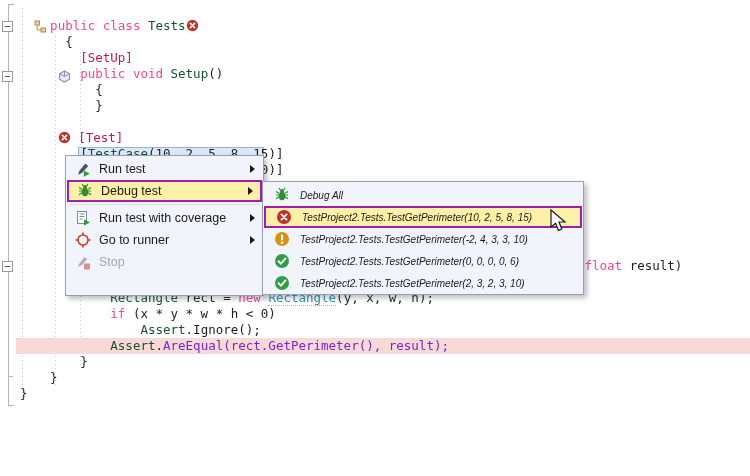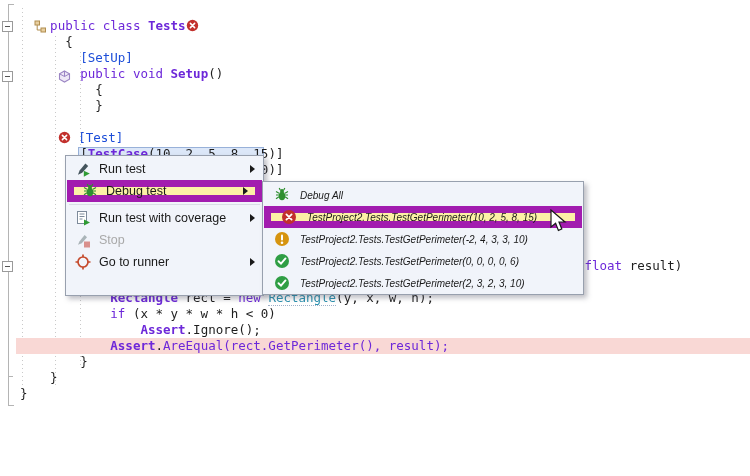--- a/index.html
+++ b/index.html
@@ -9,21 +9,21 @@
   .fold-rail{position:absolute;left:8px;top:4px;width:1px;height:402px;background:#b4b4b4;}
   .rail-tick{position:absolute;height:1px;width:6px;background:#b4b4b4;}
   .fold-box{position:absolute;left:2px;width:11px;height:11px;background:#fff;border:1px solid #9a9a9a;box-sizing:border-box;}
   .fold-box::before{content:"";position:absolute;left:2px;right:2px;top:4px;height:1px;background:#555;}
   .indent-guide{position:absolute;width:1px;background:repeating-linear-gradient(to bottom,#c9c9c9 0 1px,transparent 1px 4px);}
   
   .code-layer{position:absolute;left:20px;top:18px;z-index:2;
      font-family:"DejaVu Sans Mono","Liberation Mono",monospace;font-size:12.5px;line-height:16px;
      white-space:pre;color:#1e1e1e;}
   .code-line{height:16px;position:relative;}
-  .tok-kw{color:#6d28d9;} .tok-type{color:#6d28d9;font-weight:bold;} .tok-attr{color:#1d4ed8;}
+  .tok-kw{color:#ec4899;} .tok-type{color:#14532d;} .tok-attr{color:#be185d;}
   .tok-plain{color:#1e1e1e;} .tok-sp{color:#1e1e1e;}
   .tok-typeu{color:#2b91af;border-bottom:1px dotted #9fb0c8;}
   .tok-red{color:#6d28d9;}
   .inline-badge{display:inline-block;width:13px;height:13px;vertical-align:-2px;}
   .inline-badge svg{display:block;}
   .pink-band{position:absolute;left:16px;top:338px;width:734px;height:16px;background:#f9d8d5;z-index:1;}
   .sel-box{position:absolute;left:78px;top:147px;width:186px;height:17px;background:#dce7f8;border:1px solid #98b1d9;box-sizing:border-box;z-index:1;}
   .code-icon{position:absolute;z-index:2;}
   
   .menu{position:absolute;background:#f1f4fa;border:1px solid #98a0ae;box-sizing:border-box;
@@ -31,21 +31,21 @@
   .menu-main{left:65px;top:155px;width:199px;height:141px;}
   .menu-sub{left:262px;top:181px;width:322px;height:114px;z-index:11;}
   .menu-row{position:relative;height:22px;display:flex;align-items:center;box-sizing:border-box;cursor:default;}
   .menu-row .mi{width:32px;display:flex;justify-content:center;flex:none;}
   .menu-row .ml{flex:1;font-size:12.5px;color:#1a1a1a;white-space:nowrap;overflow:hidden;}
   .menu-sub .menu-row .ml{font-size:10px;font-style:italic;}
   .menu-sub .menu-row .mi{width:36px;}
   .menu-row .ma{flex:none;width:14px;}
   .menu-row .ma.on::before{content:"";display:block;width:0;height:0;margin-left:2px;
       border-left:5px solid #1a1a1a;border-top:4px solid transparent;border-bottom:4px solid transparent;}
-  .menu-row.highlight{background:#fcf1a6;border:7px solid #a21caf;}
+  .menu-row.highlight{background:#fcf1a6;border:2px solid #a21caf;}
   .menu-row.disabled .ml{color:#a9a9a9;}
   .menu-sep{height:1px;background:#d9dde6;margin:2px 2px;}
   .cursor{position:absolute;left:549px;top:209px;z-index:30;}
 </style>
 </head>
 <body>
 
 <div class="screen">
 
   <div class="fold-rail"></div>
@@ -113,39 +113,39 @@
         <span class="mi">
           <svg width="16" height="16" viewBox="0 0 16 16">
             <rect x="2.5" y="1.5" width="9" height="12" fill="#fff" stroke="#7d8a9a"></rect>
             <path d="M4.5 4 H9.5 M4.5 6.5 H9.5 M4.5 9 H7.5" stroke="#7d8a9a"></path>
             <path d="M9 9.5 L15 12.5 L9 15.6 Z" fill="#2f9b33"></path>
           </svg>
         </span>
         <span class="ml">Run test with coverage</span>
         <span class="ma on"></span>
       </div>
+      <div class="menu-row">
+        <span class="mi">
+          <svg width="16" height="16" viewBox="0 0 16 16">
+            <circle cx="8" cy="8" r="5" fill="none" stroke="#c54a2c" stroke-width="1.7"></circle>
+            <path d="M8 0.5 V3 M8 13 V15.5 M0.5 8 H3 M13 8 H15.5" stroke="#c54a2c" stroke-width="1.7"></path>
+          </svg>
+        </span>
+        <span class="ml">Go to runner</span>
+        <span class="ma on"></span>
+      </div>
       <div class="menu-row disabled">
         <span class="mi">
           <svg width="16" height="16" viewBox="0 0 16 16">
             <path d="M3 12.8 L4.4 9.4 L9.6 3 L12 5.2 L6.8 11.2 L3 12.8 Z" fill="#aab4b8"></path>
             <rect x="9" y="9.5" width="6" height="6" fill="#d9908c"></rect>
           </svg>
         </span>
         <span class="ml">Stop</span>
         <span class="ma"></span>
-      </div>
-      <div class="menu-row">
-        <span class="mi">
-          <svg width="16" height="16" viewBox="0 0 16 16">
-            <circle cx="8" cy="8" r="5" fill="none" stroke="#c54a2c" stroke-width="1.7"></circle>
-            <path d="M8 0.5 V3 M8 13 V15.5 M0.5 8 H3 M13 8 H15.5" stroke="#c54a2c" stroke-width="1.7"></path>
-          </svg>
-        </span>
-        <span class="ml">Go to runner</span>
-        <span class="ma on"></span>
       </div>
     </div>
 
   <div class="menu menu-sub" id="menu-sub">
       <div class="menu-row">
         <span class="mi">
           <svg width="16" height="16" viewBox="0 0 16 16">
             <g stroke="#2f8f2f" stroke-width="1.2" fill="none">
               <path d="M2 4.5 L5 6.2 M2 8 L5 8 M2 11.8 L5 9.8 M14 4.5 L11 6.2 M14 8 L11 8 M14 11.8 L11 9.8 M6.2 3 L5.2 1 M9.8 3 L10.8 1"></path>
             </g>

